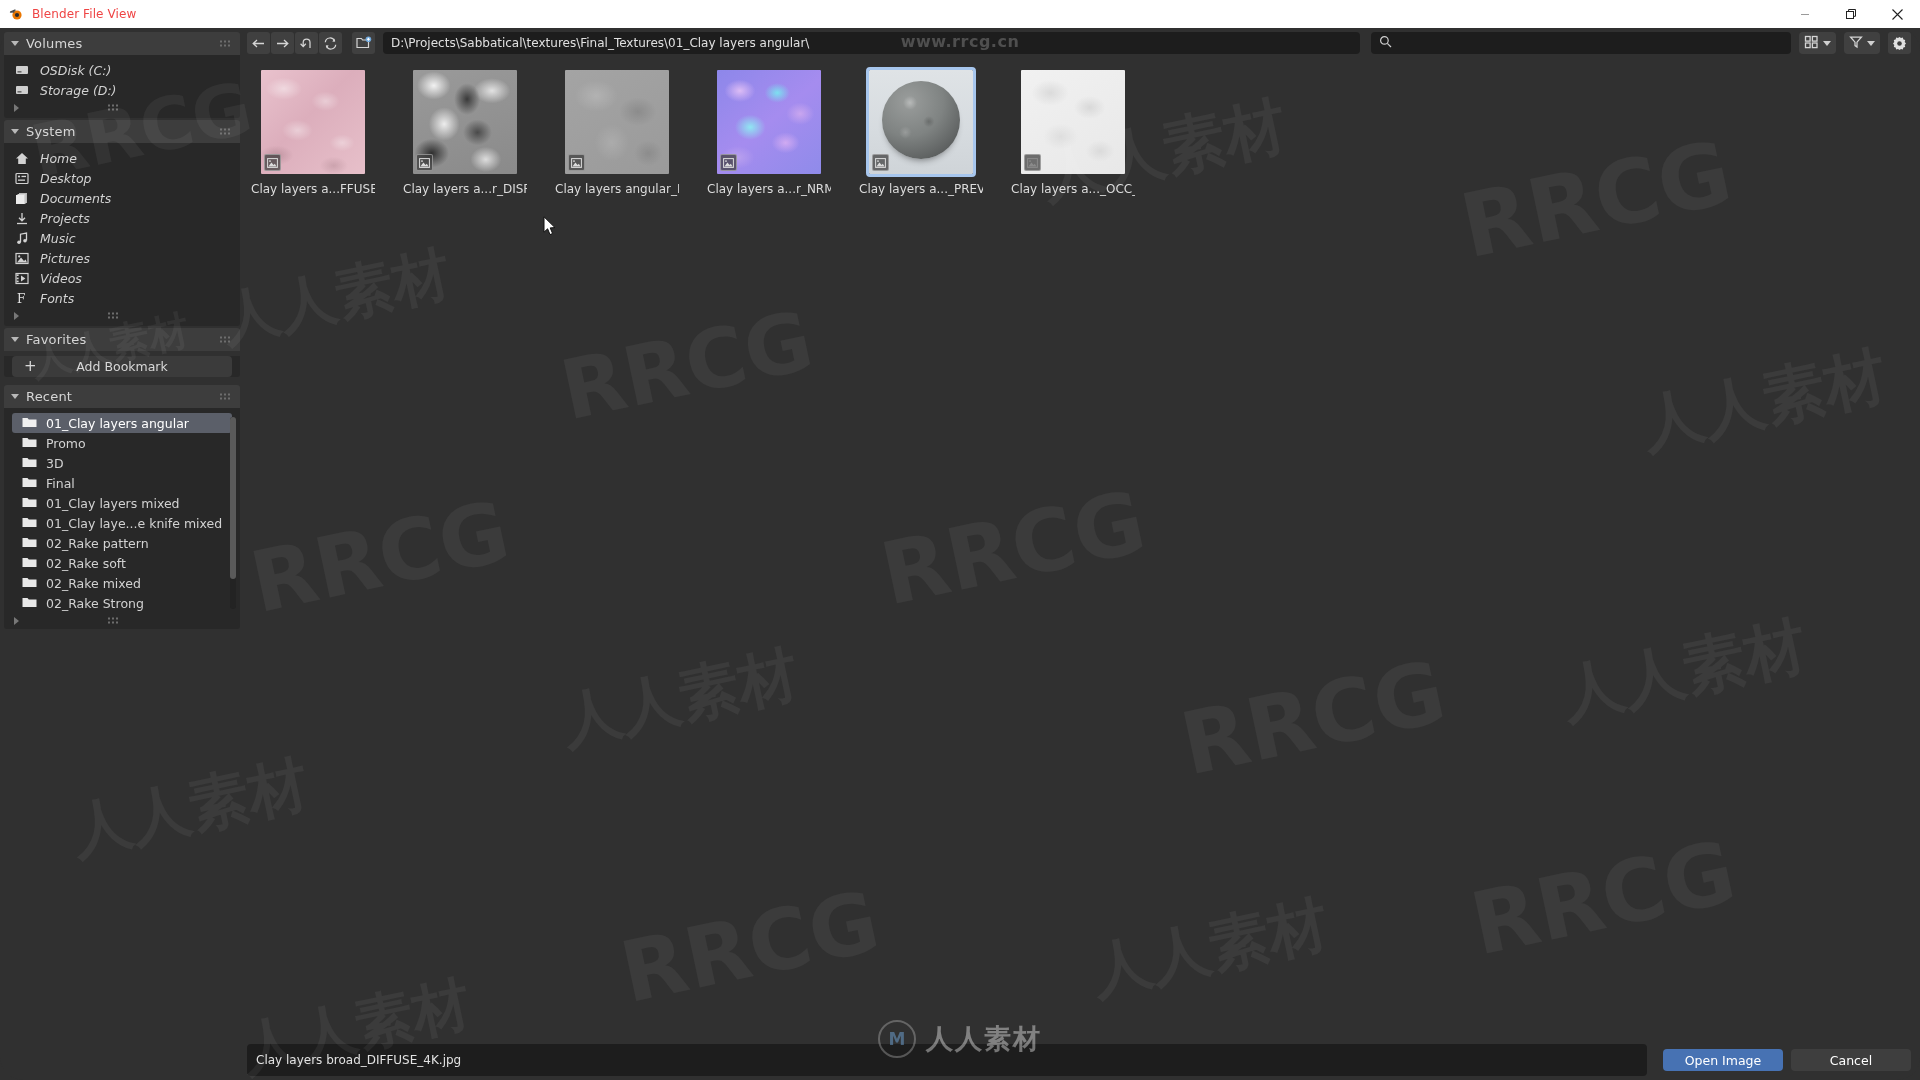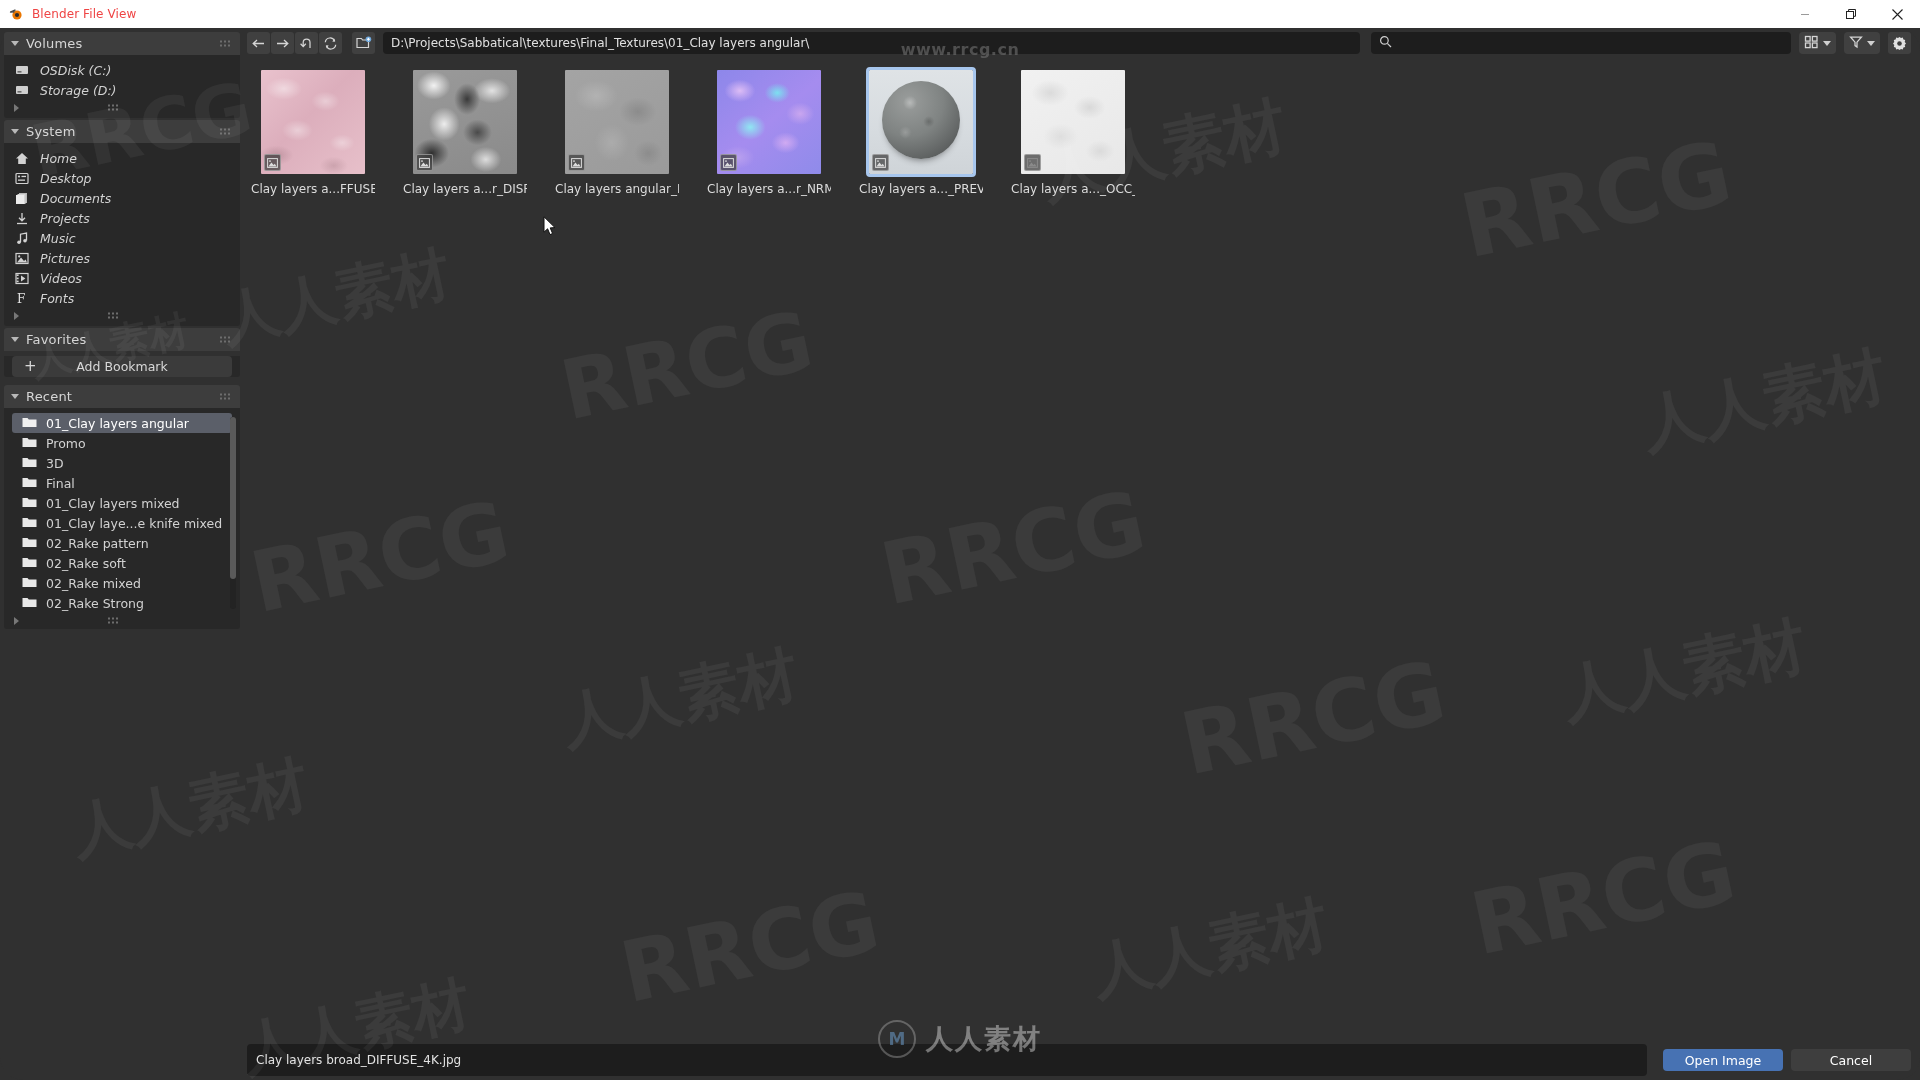--- a/index.html
+++ b/index.html
@@ -293,21 +293,21 @@
     display: flex; align-items: center; gap: 10px; opacity: .5;
   }
   .wm-center .ring {
     width: 38px; height: 38px; border-radius: 50%;
     border: 2px solid rgba(255,255,255,.5);
     display: flex; align-items: center; justify-content: center;
     color: rgba(120,180,235,.9); font-size: 17px; font-weight: bold;
   }
   .wm-center .cn-text { color: rgba(255,255,255,.78); font-size: 27px; font-weight: bold; letter-spacing: 2px; }
   .wm-url {
-    position: absolute; left: 50%; top: 12px; transform: translateX(-50%);
+    position: absolute; left: 50%; top: 4px; transform: translateX(-50%);
     color: rgba(120,120,120,.55); font-size: 16px; font-weight: bold; letter-spacing: .5px;
   }
 </style>
 </head>
 <body>
 
 <div class="titlebar">
   <span class="app-icon">
     <svg width="16" height="16" viewBox="0 0 16 16">
       <circle cx="9" cy="9" r="4.6" fill="#ea7600"></circle>

